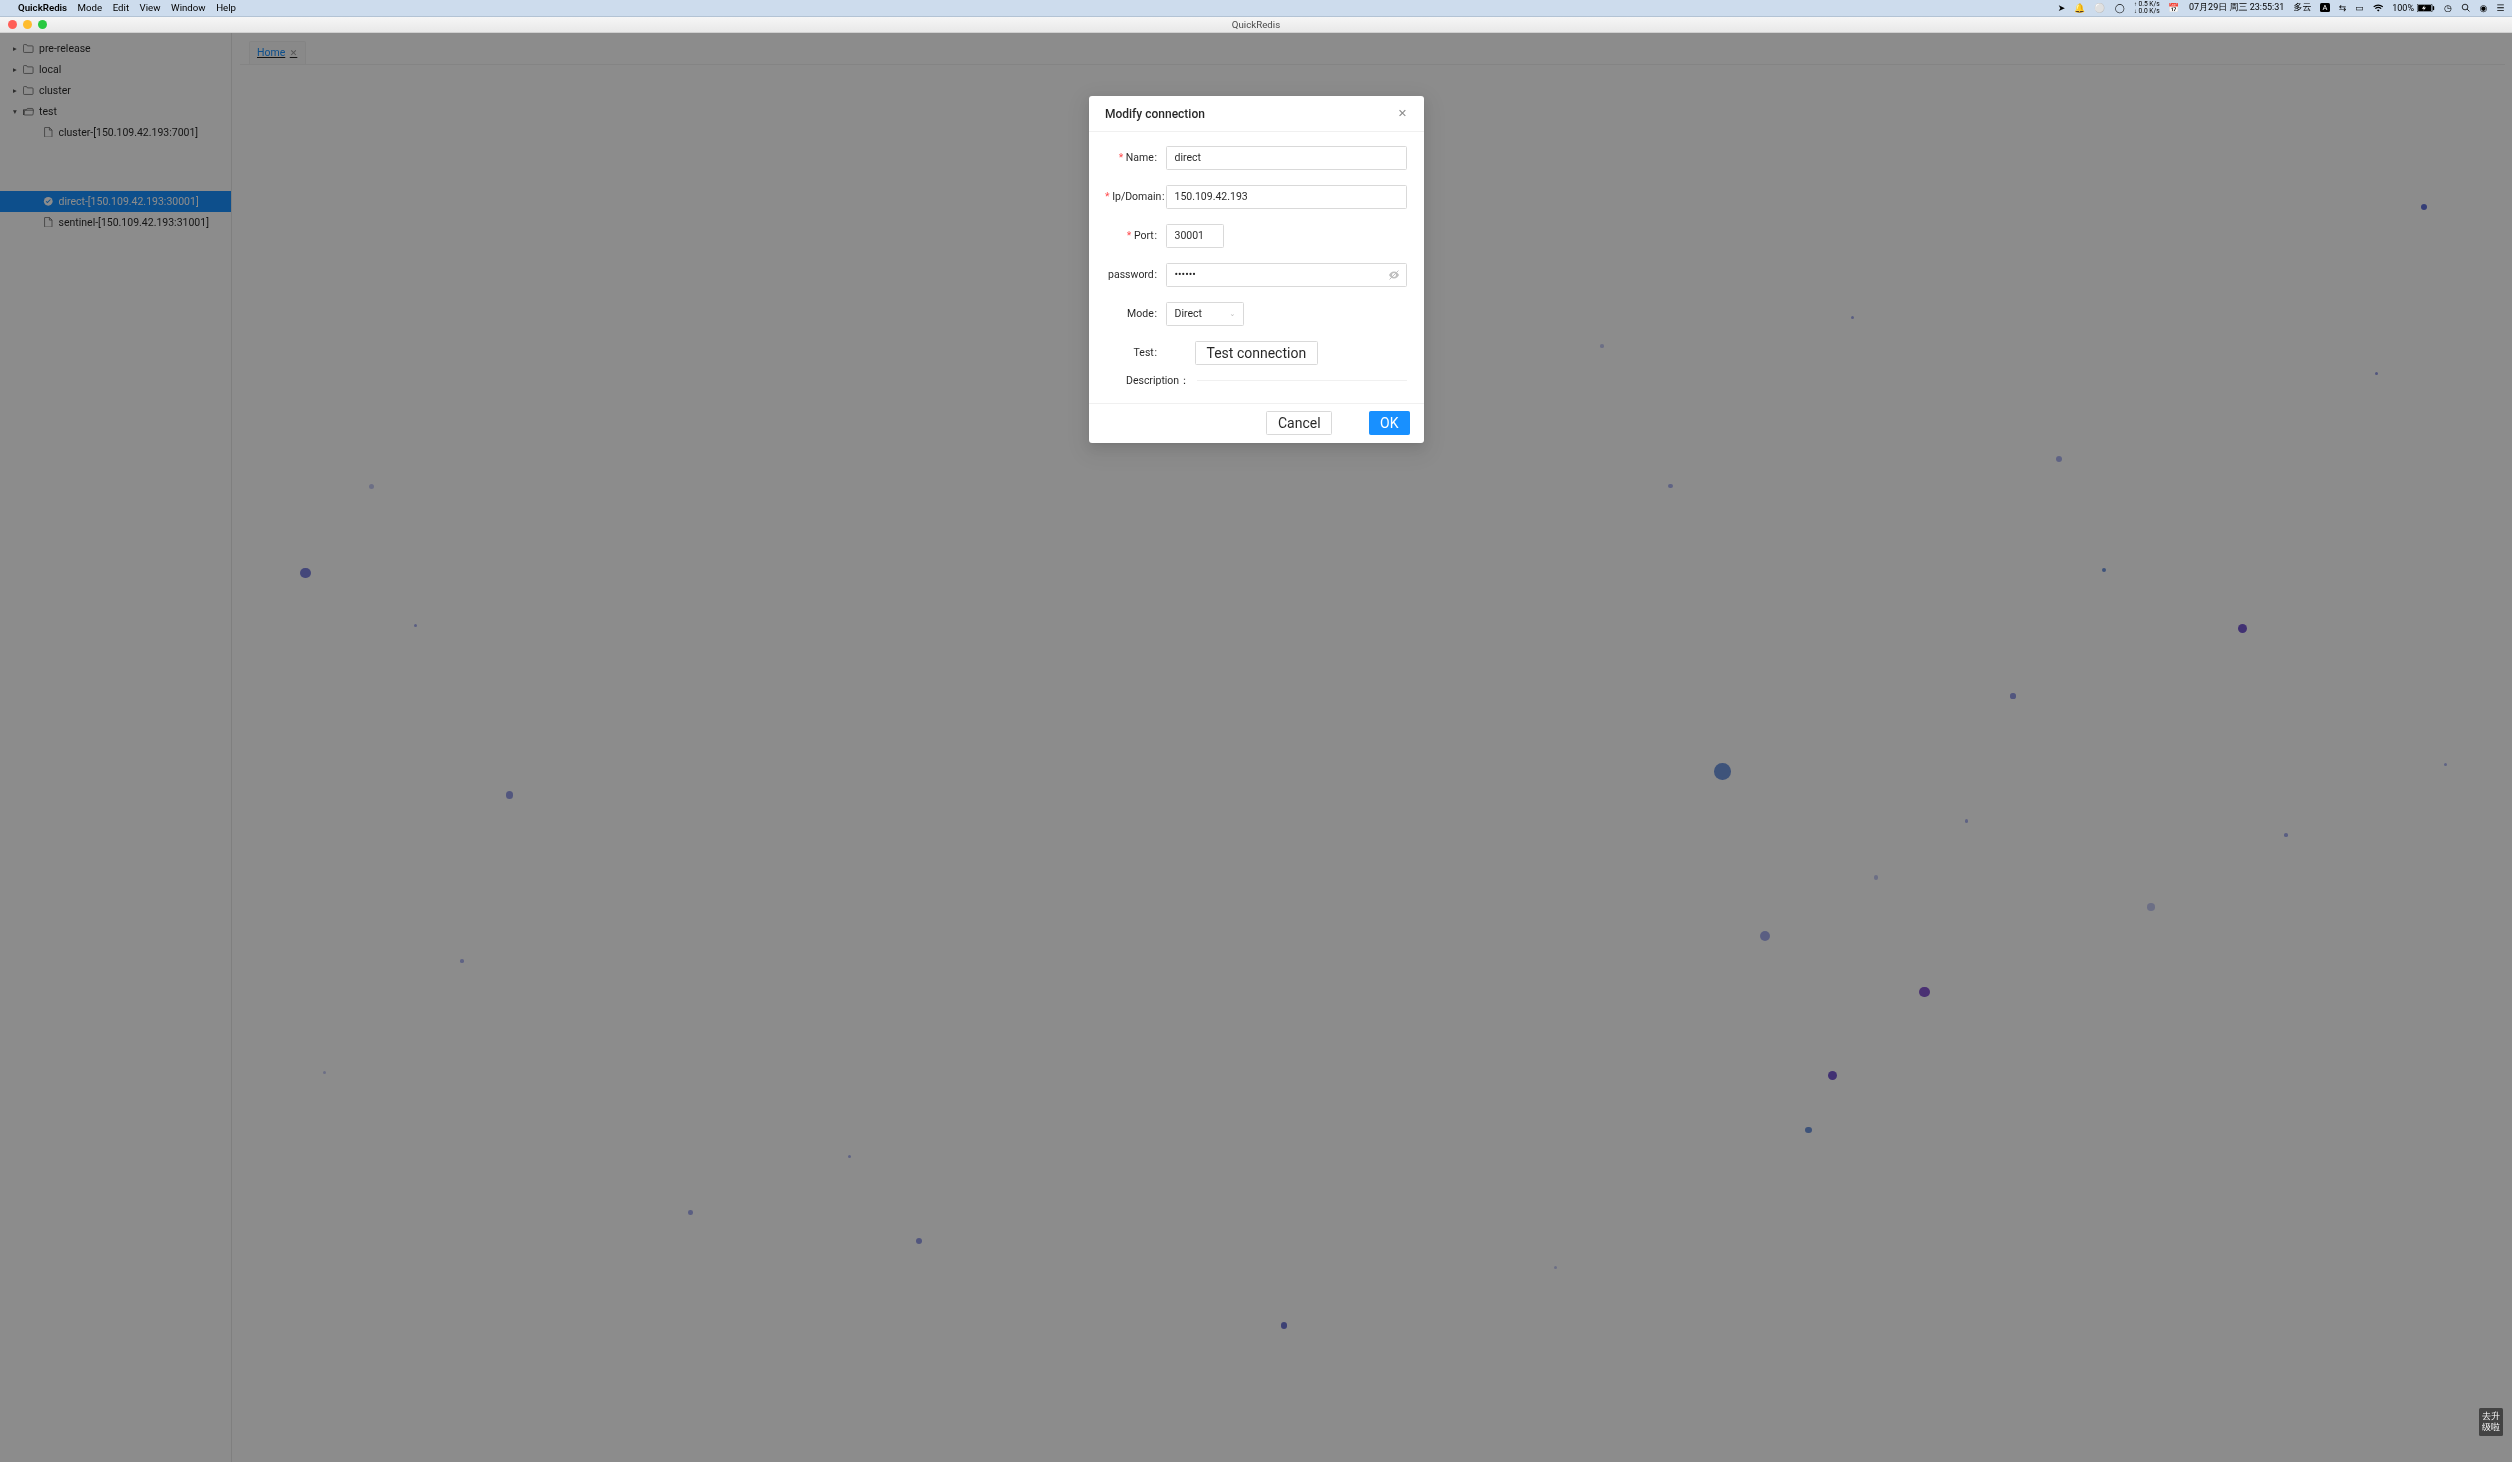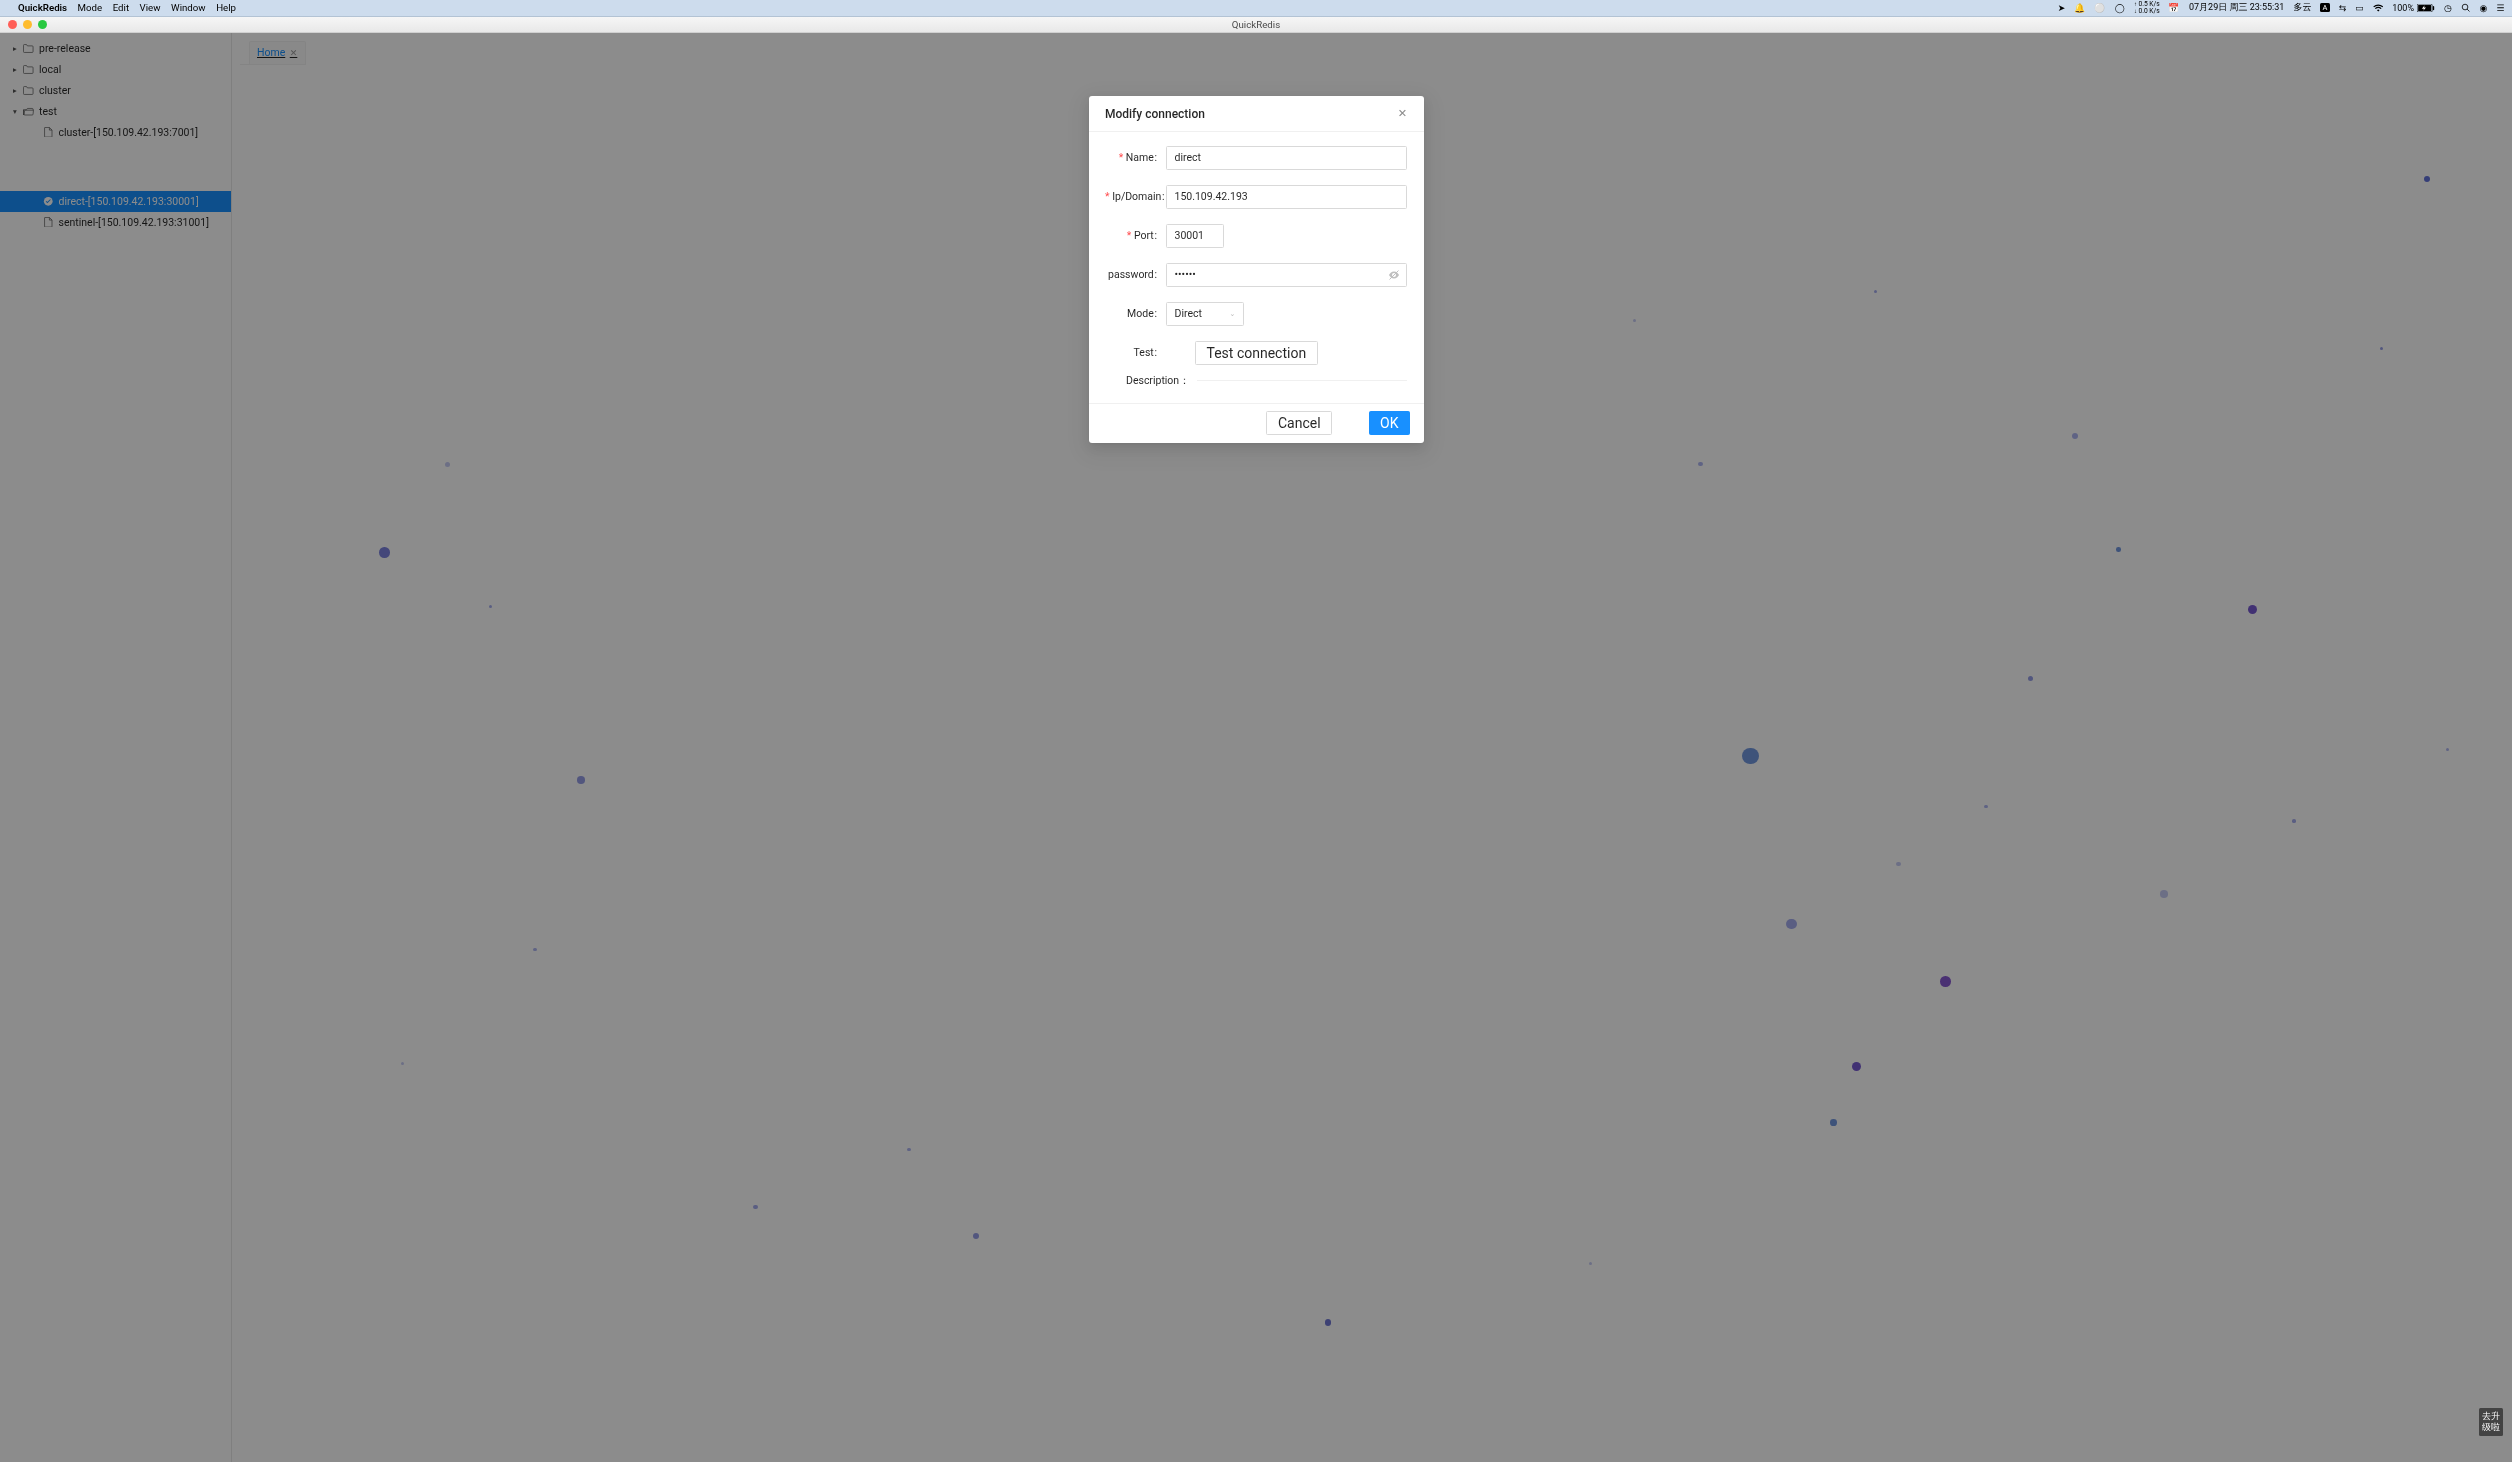--- a/index.html
+++ b/index.html
@@ -46,21 +46,21 @@
   .sidebar{width:232px;border-right:0.7px solid #e8e8e8;background:var(--sidebar-bg);overflow:auto;padding-top:4.5px;}
   .tree-item{display:flex;align-items:center;height:21px;padding-left:10.5px;cursor:default;font-size:10.5px;color:#000000d9;}
   .tree-item.depth1{padding-left:10.5px;}
   .tree-item.depth2{padding-left:42px;}
   .tree-item.selected{background:var(--selected);color:#fff;margin-top:48px;}
   .tree-caret{width:9px;display:inline-flex;justify-content:center;color:#555;font-size:7.5px;margin-right:3px;}
   .tree-ico{width:12px;display:inline-flex;justify-content:center;color:#555;margin-right:4.5px;}
   .tree-item.selected .tree-ico{color:#fff;}
   .tree-label{white-space:nowrap;}
 
-  .main{flex:1;display:flex;position:relative;overflow:hidden;text-decoration:underline;}
+  .main{flex:1;display:flex;flex-direction:column;position:relative;overflow:hidden;text-decoration:underline;}
   .tabbar{height:27px;border-bottom:0.7px solid #f0f0f0;display:flex;align-items:flex-end;padding-left:9px;margin:4.5px 7.5px 0 7.5px;}
   .tab{display:flex;align-items:center;gap:4.5px;padding:4.5px 7.5px;border:0.7px solid #f0f0f0;border-bottom:none;border-radius:2.2px 2.2px 0 0;font-size:10.5px;background:#fafafa;}
   .tab .tab-label{color:var(--blue);}
   .tab .x{color:#999;font-size:9px;cursor:pointer;}
   .canvas{flex:1;position:relative;}
 
   
   .bubble{position:absolute;border-radius:50%;opacity:.8;}
 
   

